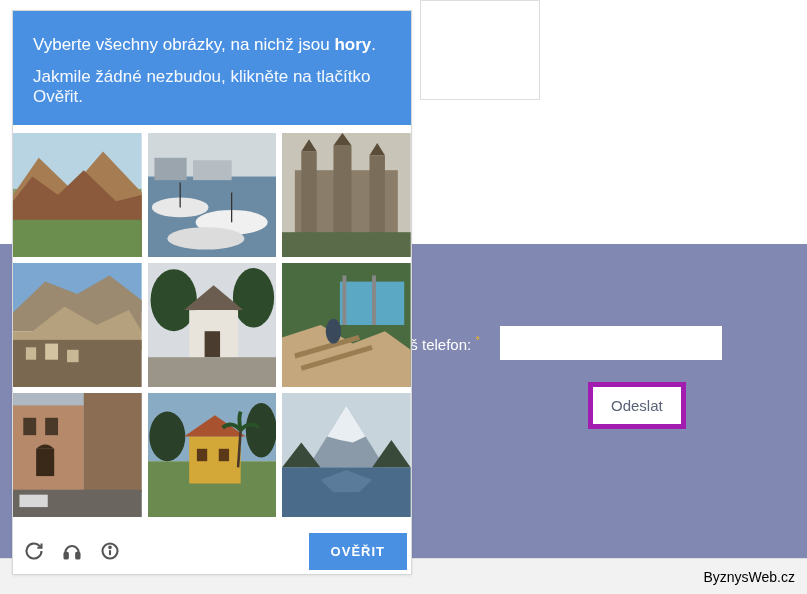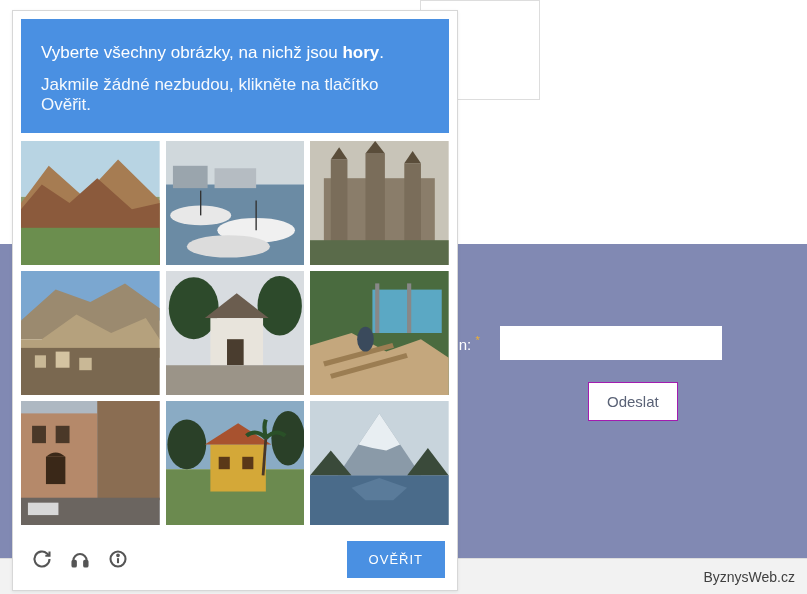--- a/index.html
+++ b/index.html
@@ -61,21 +61,21 @@
       height: 34px;
       border: none;
       background: #fff;
       padding: 4px 8px;
       font-size: 14px;
     }
     .submit-btn {
       margin-top: 22px;
       margin-left: 556px;
       background: #fff;
-      border: 1px solid #a21caf;
+      border: 5px solid #a21caf;
       color: #5a6276;
       padding: 10px 18px;
       font-size: 15px;
       cursor: pointer;
     }
     .footer-bar {
       position: absolute;
       bottom: 0;
       left: 0;
       right: 0;
@@ -83,35 +83,35 @@
       background: #f2f2f2;
       border-top: 1px solid #ddd;
       display: flex;
       align-items: center;
       justify-content: flex-end;
       padding: 0 12px;
       font-size: 14px;
       color: #555;
     }
     .footer-link {
-      color: #404040;
+      color: #000000;
       margin-left: 5px;
       cursor: pointer;
     }
 
     
     .captcha {
       position: absolute;
       top: 10px;
       left: 12px;
-      width: 446px;
+      width: 400px;
       background: #fff;
       border: 1px solid #d7d7d7;
       box-shadow: 0 1px 3px rgba(0,0,0,0.08);
-      padding: 8px;
+      padding: 0;
     }
     .captcha-header {
       background: #4a90e2;
       color: #fff;
       padding: 22px 20px 18px 20px;
     }
     .captcha-header .line1 {
       font-size: 17px;
       line-height: 1.4;
     }
@@ -157,21 +157,21 @@
       display: flex;
       align-items: center;
       justify-content: center;
     }
     .verify-btn {
       background: #4a90e2;
       color: #fff;
       border: none;
       padding: 11px 22px;
       font-size: 13px;
-      font-weight: normal;
+      font-weight: bold;
       letter-spacing: 1px;
       cursor: pointer;
     }
   </style>
 </head>
 <body>
 
 <div class="page-bg">
   <textarea class="textarea-area" style=""></textarea>
 

